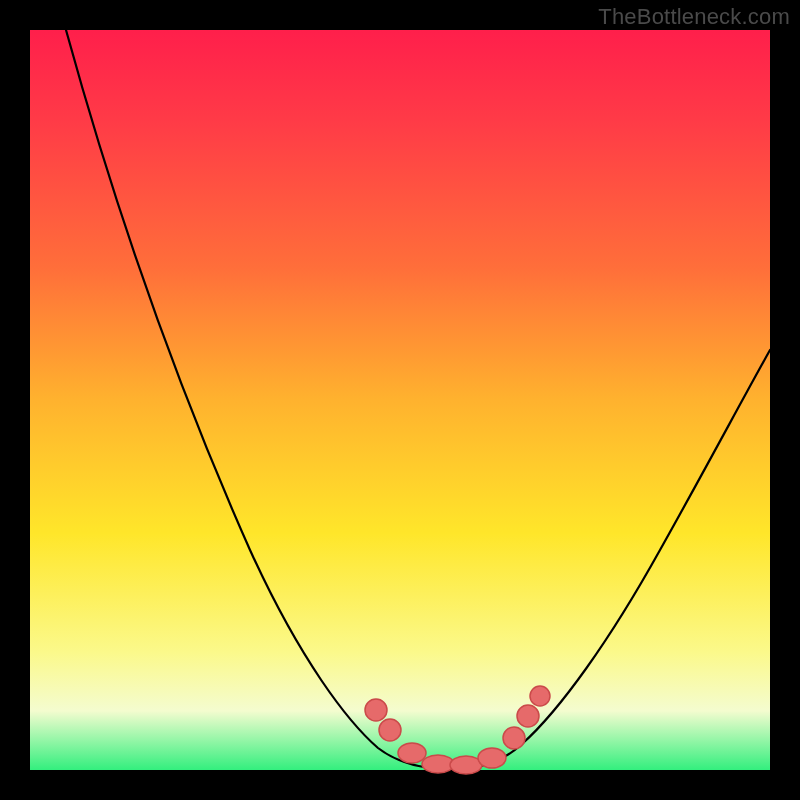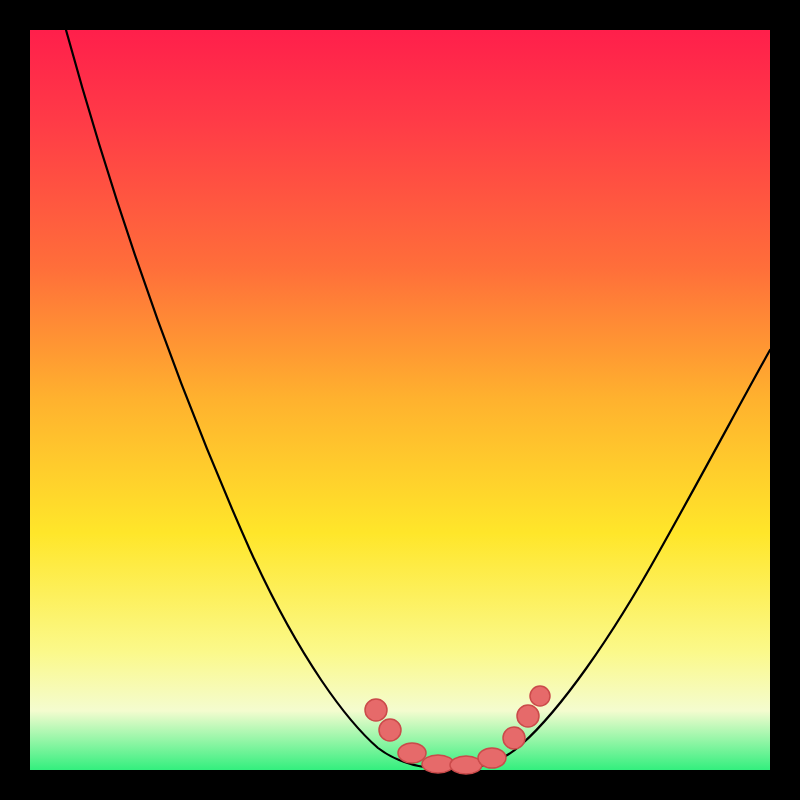--- a/index.html
+++ b/index.html
@@ -96,13 +96,14 @@
       <ellipse class="marker-flat" cx="382" cy="723" rx="14" ry="10"></ellipse>
       <ellipse class="marker-flat" cx="408" cy="734" rx="16" ry="9"></ellipse>
       <ellipse class="marker-flat" cx="436" cy="735" rx="16" ry="9"></ellipse>
       <ellipse class="marker-flat" cx="462" cy="728" rx="14" ry="10"></ellipse>
       <circle class="marker" cx="484" cy="708" r="11"></circle>
       <circle class="marker" cx="498" cy="686" r="11"></circle>
       <circle class="marker" cx="510" cy="666" r="10"></circle>
     </svg>
 
   </div>
+  <div class="watermark">TheBottleneck.com</div>
 </div>
 
 </body></html>

